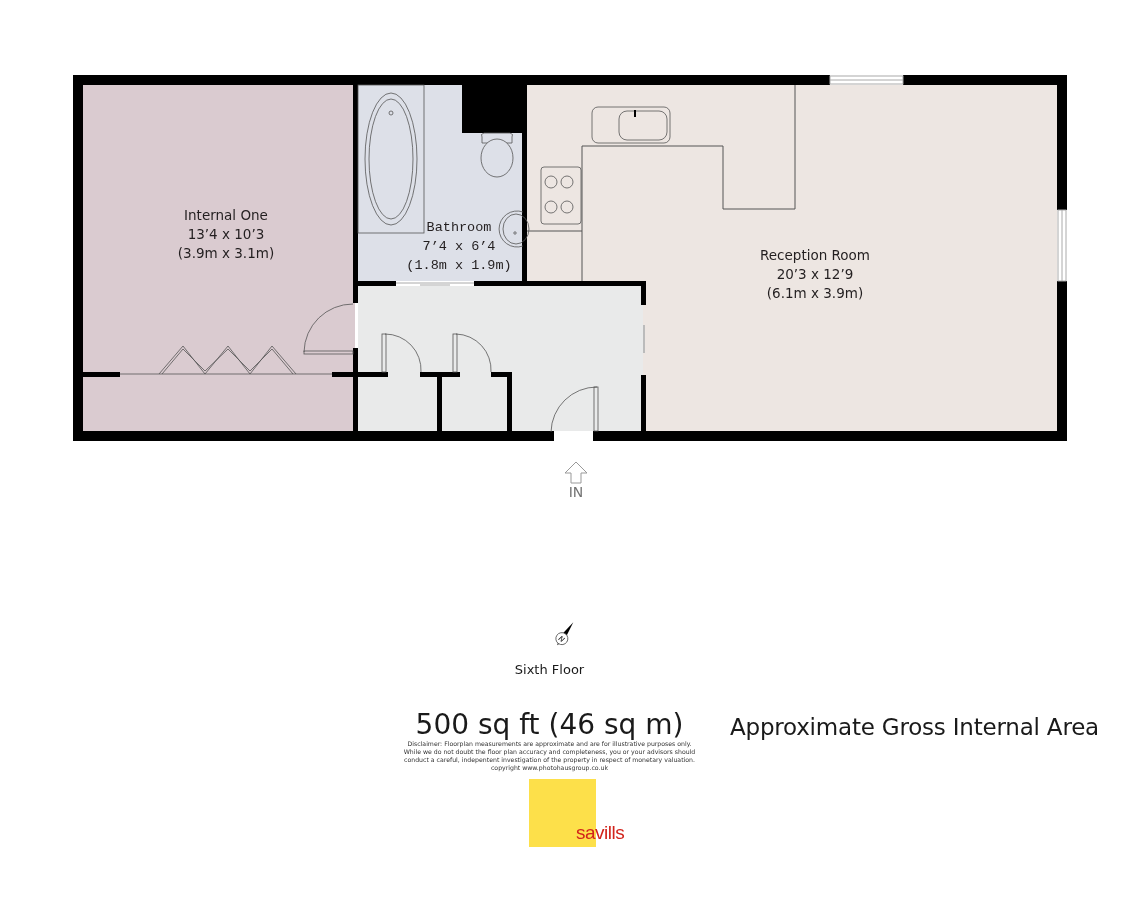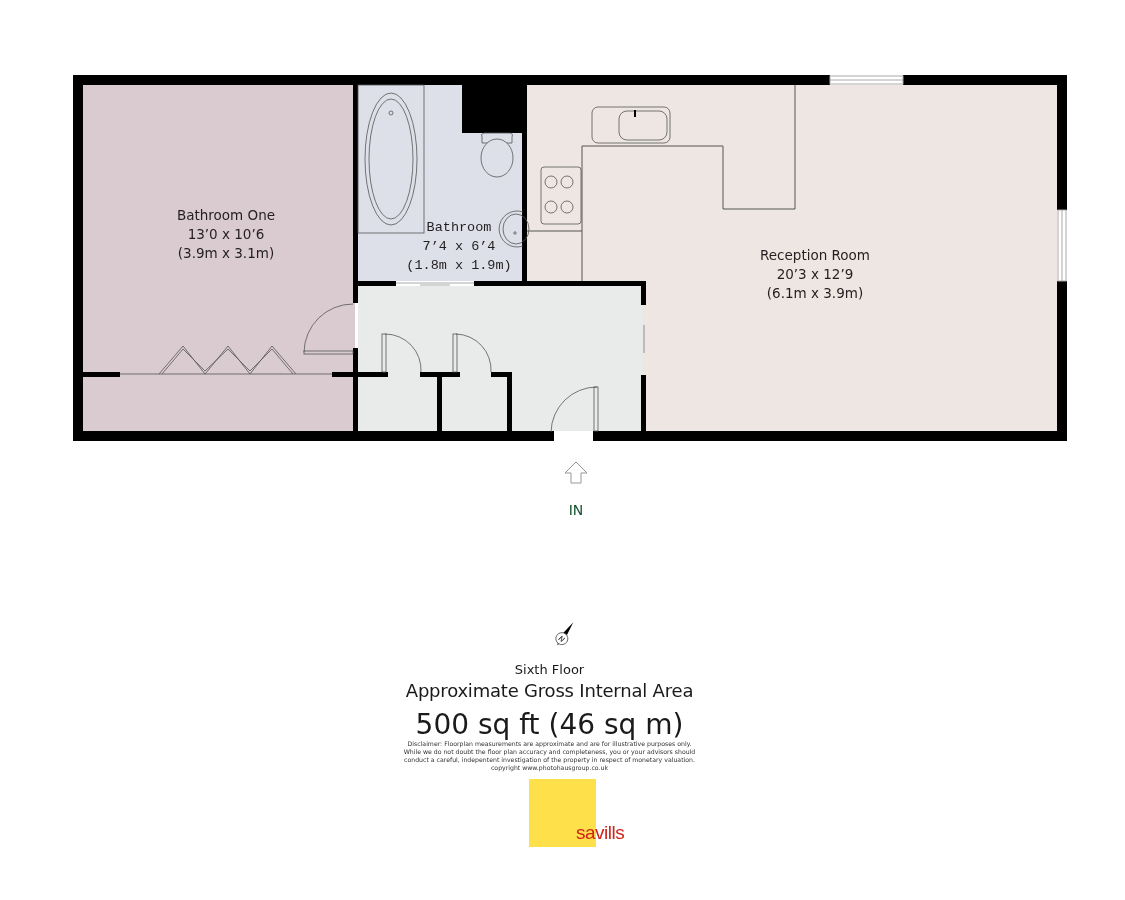--- a/index.html
+++ b/index.html
@@ -1,23 +1,23 @@
 <!DOCTYPE html>
 <html><head>
 <meta charset="utf-8">
 <style>
   html, body { margin: 0; padding: 0; background: #ffffff; }
   body { width: 1125px; height: 900px; position: relative; overflow: hidden; font-family: "DejaVu Sans", sans-serif; }
   #plan { position: absolute; left: 0; top: 0; width: 1125px; height: 900px; }
   .room-label { position: absolute; text-align: center; color: #231f20; font-family: "DejaVu Sans", sans-serif; font-size: 13.5px; line-height: 19px; transform: translateX(-50%); white-space: nowrap; }
   .room-label span { display: block; }
-  .in-label { position: absolute; left: 576px; top: 484px; transform: translateX(-50%); font-size: 14px; color: #14532d; margin-top: 18px; }
+  .in-label { position: absolute; left: 576px; top: 484px; transform: translateX(-50%); font-size: 14px; color: #737373; }
   .footer { position: absolute; left: 0; width: 1099px; text-align: center; color: #1a1a1a; }
   .floor-name { top: 662px; font-size: 13px; }
-  .gia-title { top: 680px; font-size: 18px; letter-spacing: -0.2px; }
+  .gia-title { top: 714px; font-size: 23px; letter-spacing: -0.2px; text-align: right; }
   .gia-area { top: 708px; font-size: 28px; }
   .disclaimer { top: 740px; font-size: 6.2px; line-height: 8px; color: #333; }
   .disclaimer span { display: block; }
   .logo { position: absolute; left: 529px; top: 779px; width: 67px; height: 68px; background: #fde04a; }
   .logo-text { position: absolute; left: 0; right: 0; bottom: 3px; text-align: center; font-family: "Liberation Sans", sans-serif; font-size: 19px; color: #d2231b; letter-spacing: -0.5px; padding-left: 47px; }
 </style>
 </head>
 <body>
 
 <svg id="plan" viewBox="0 0 1125 900" xmlns="http://www.w3.org/2000/svg">
@@ -131,22 +131,22 @@
 
   <g transform="translate(563 637) rotate(35)">
     <path d="M0 -18 L3 2 L-3 2 Z" fill="#000"></path>
     <path d="M0 10 L3 2 L-3 2 Z" fill="#000"></path>
     <circle cx="0" cy="2" r="6" fill="#fff" stroke="#555" stroke-width="0.8"></circle>
     <text x="0" y="5" font-size="7" text-anchor="middle" font-family="DejaVu Sans, sans-serif" font-style="italic" fill="#000">N</text>
   </g>
 </svg>
 
 <div class="room-label" style="left:226px; top:206px;">
-  <span>Bathroom One</span>
-  <span>13’0 x 10’6</span>
+  <span>Internal One</span>
+  <span>13’4 x 10’3</span>
   <span>(3.9m x 3.1m)</span>
 </div>
 <div class="room-label" style="left:459px; top:218px;font-family:Liberation Mono, monospace;">
   <span>Bathroom</span>
   <span>7’4 x 6’4</span>
   <span>(1.8m x 1.9m)</span>
 </div>
 <div class="room-label" style="left:815px; top:246px;">
   <span>Reception Room</span>
   <span>20’3 x 12’9</span>

